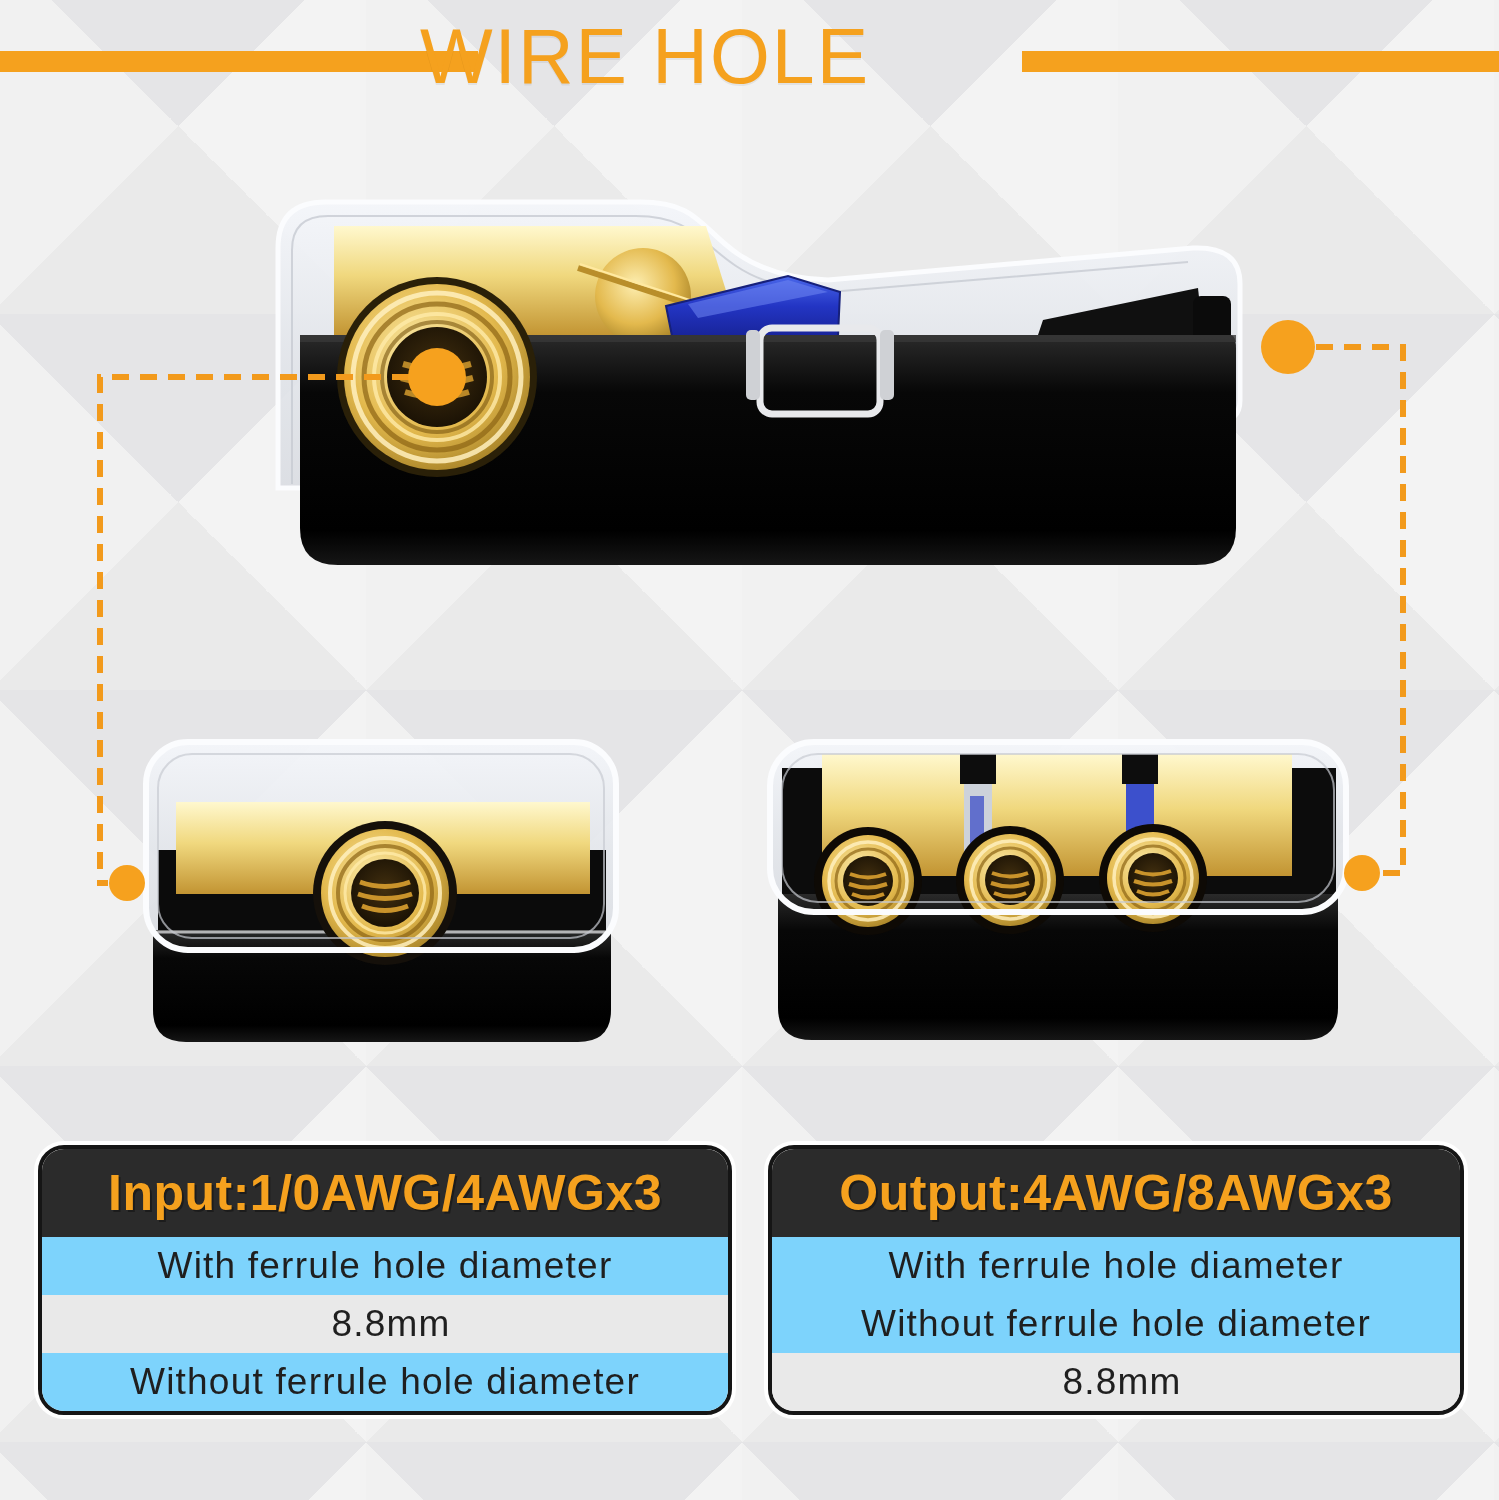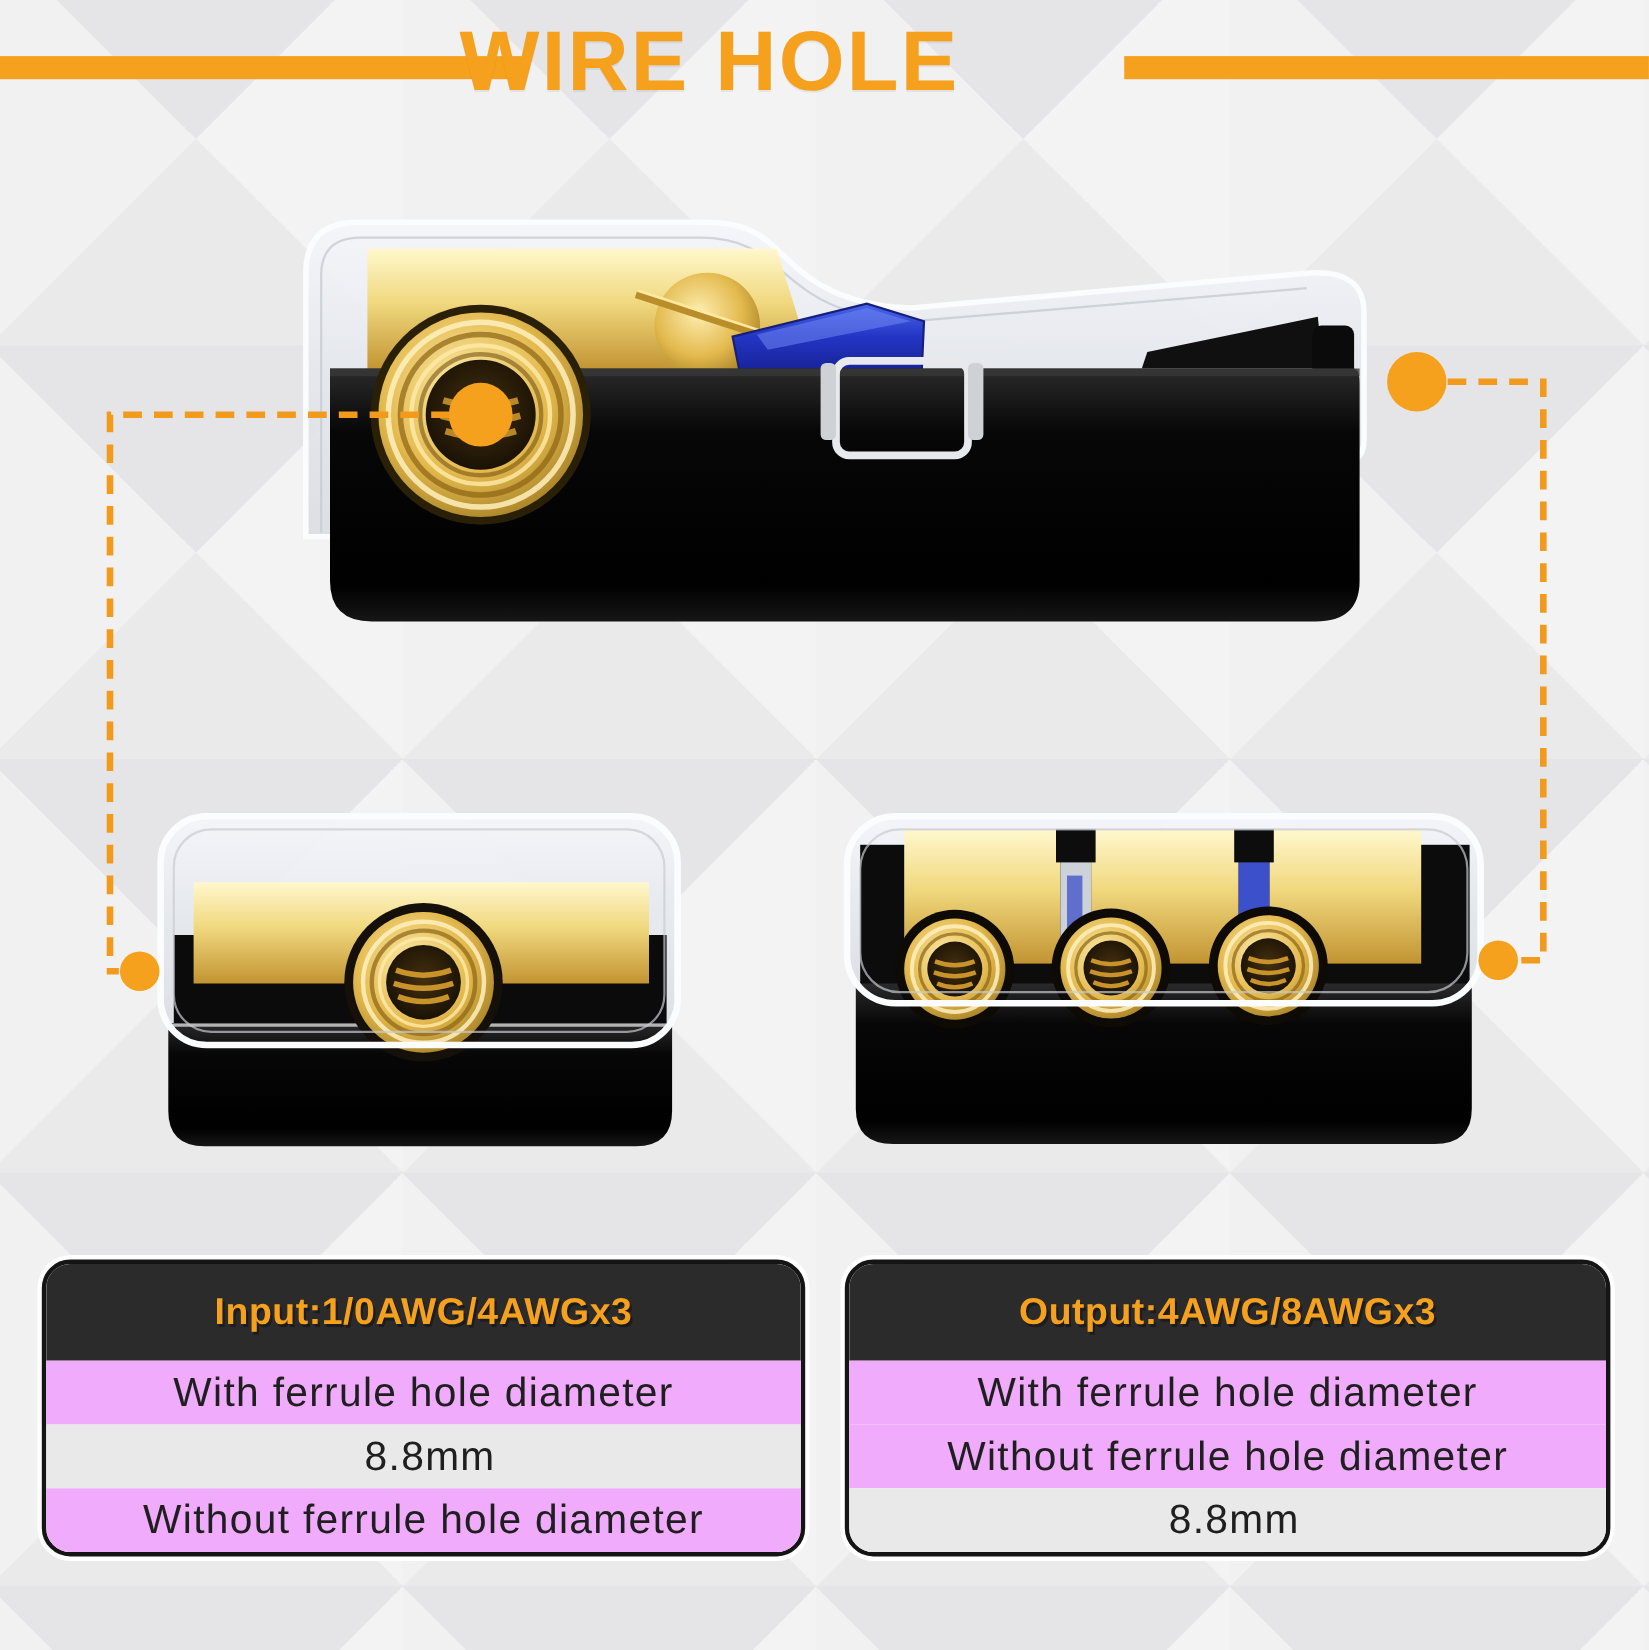--- a/index.html
+++ b/index.html
@@ -6,33 +6,33 @@
   body{width:1499px;height:1500px;position:relative;overflow:hidden;
        font-family:"Liberation Sans", sans-serif;
        background-color:#efefef;
        background-image:conic-gradient(from 45deg at 50% 50%, #f3f3f3 0 25%, #eaeaea 25% 50%, #f1f1f1 50% 75%, #e5e5e7 75% 100%);
        background-size:376px 376px;background-position:-10px -62px;}
   .abs{position:absolute;}
   .accent-bar{background:#F5A11E;height:21px;top:51px;}
   #bar-left{left:0;width:478px;}
   #bar-right{left:1022px;width:477px;}
   #main-title{left:0;top:12px;width:1290px;text-align:center;
-      font-size:77px;font-weight:bold;letter-spacing:2px;color:#F5A11E;
+      font-size:77px;font-weight:normal;letter-spacing:2px;color:#F5A11E;
       text-shadow:0 2px 0 rgba(0,0,0,0.06);}
   svg{display:block;}
   
   .spec-table{top:1145px;border:4px solid #151515;border-radius:26px;overflow:hidden;
       box-shadow:0 0 0 4px rgba(255,255,255,0.95);background:#fff;}
   #table-input{left:38px;width:686px;}
   #table-output{left:768px;width:688px;}
   .spec-header{height:88px;background:#2B2B2B;display:flex;align-items:center;justify-content:center;
-      color:#F5A11E;font-size:34px;font-weight:bold;letter-spacing:0.5px;
+      color:#F5A11E;font-size:50px;font-weight:bold;letter-spacing:0.5px;
       text-shadow:2px 2px 0 rgba(0,0,0,0.35);}
   .spec-row{height:58px;display:flex;align-items:center;justify-content:center;
-      font-size:37px;color:#1f1f1f;letter-spacing:1.2px;background:#f0abfc;}
+      font-size:37px;color:#1f1f1f;letter-spacing:1.2px;background:#7dd3fc;}
   .spec-row.alt{background:#E9E9E9;padding-left:12px;}
 </style>
 </head>
 <body>
 
 <div id="bar-left" class="abs accent-bar"></div>
 <div id="bar-right" class="abs accent-bar"></div>
 <div id="main-title" class="abs">WIRE HOLE</div>
 
 <svg class="abs" style="left:268px;top:188px;" width="1000" height="394" viewBox="0 0 1000 394">

